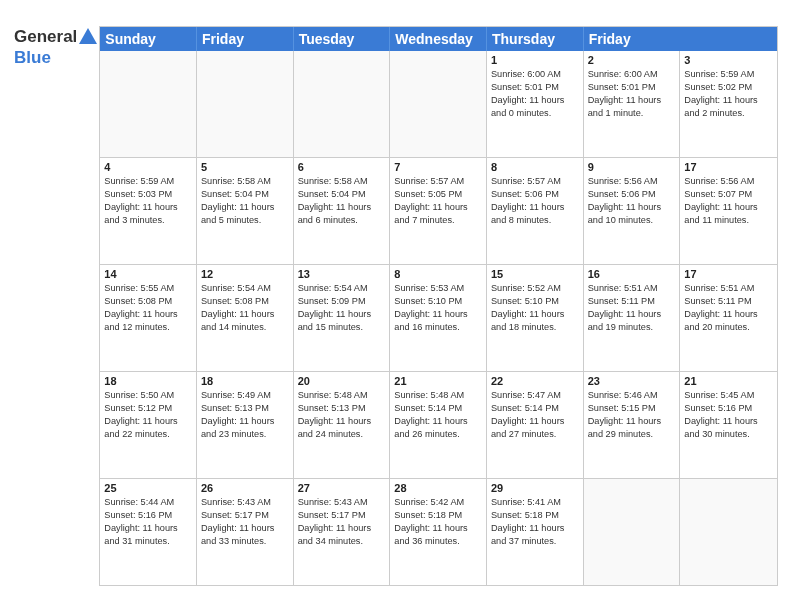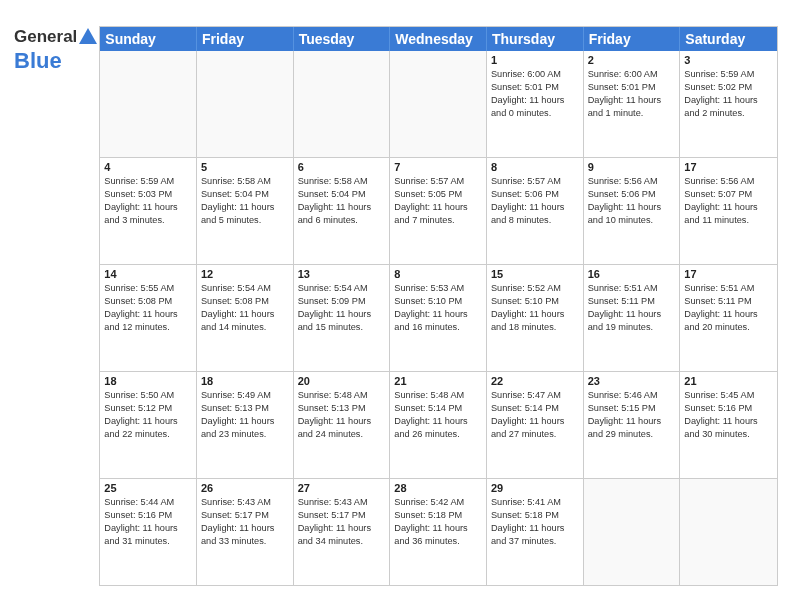--- a/index.html
+++ b/index.html
@@ -105,38 +105,37 @@
 <div class="page">
   <div class="header">
     <div class="logo-wrapper">
       <div class="logo-row">
         <span style="font-size:17px;font-weight:bold;color:#333;">General</span>
         <svg width="22" height="22" viewBox="0 0 22 22">
           <polygon points="11,2 20,18 2,18" fill="#3a7bd5"></polygon>
         </svg>
       </div>
       <div>
-        <span style="font-size:22px;font-weight:bold;color:#3a7bd5;">Blue</span>
+        <span style="font-size:17px;font-weight:bold;color:#3a7bd5;">Blue</span>
       </div>
     </div>
     <div class="title-block">
       <div class="main-title"></div>
       <div class="sub-title"></div>
     </div>
   </div>
 
   <div class="calendar">
     <div class="cal-header-row">
     <div class="cal-header-cell">Sunday</div>
         <div class="cal-header-cell">Friday</div>
         <div class="cal-header-cell">Tuesday</div>
         <div class="cal-header-cell">Wednesday</div>
         <div class="cal-header-cell">Thursday</div>
         <div class="cal-header-cell">Friday</div>
-        <div class="cal-header-cell">Saturday</div>
       </div>
     <div class="cal-body">
     <div class="cal-week">
           <div class="cal-cell empty"></div>
           <div class="cal-cell empty"></div>
           <div class="cal-cell empty"></div>
           <div class="cal-cell empty"></div>
           <div class="cal-cell">
             <span class="day-num">1</span>
             <div class="day-info">Sunrise: 6:00 AM<br>Sunset: 5:01 PM<br>Daylight: 11 hours<br>and 0 minutes.</div>

